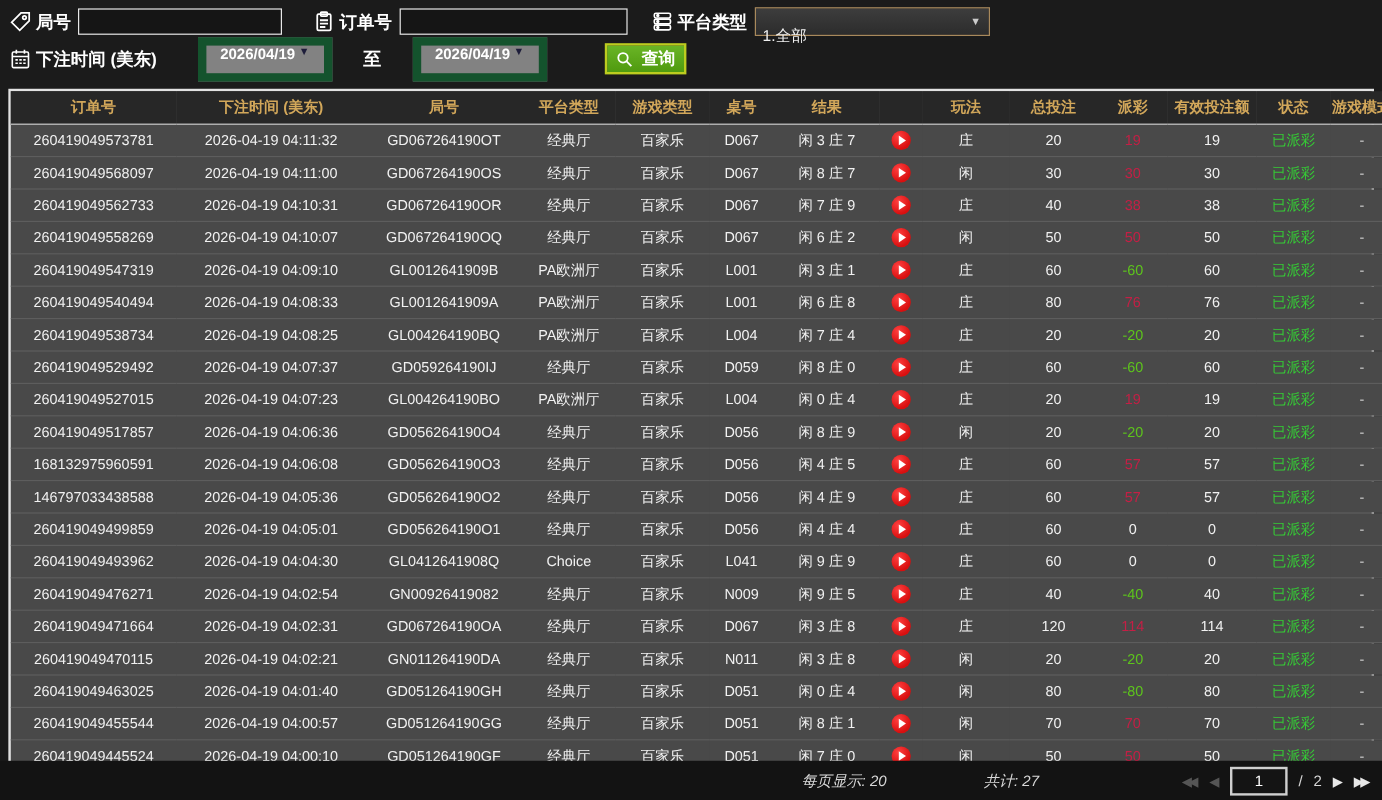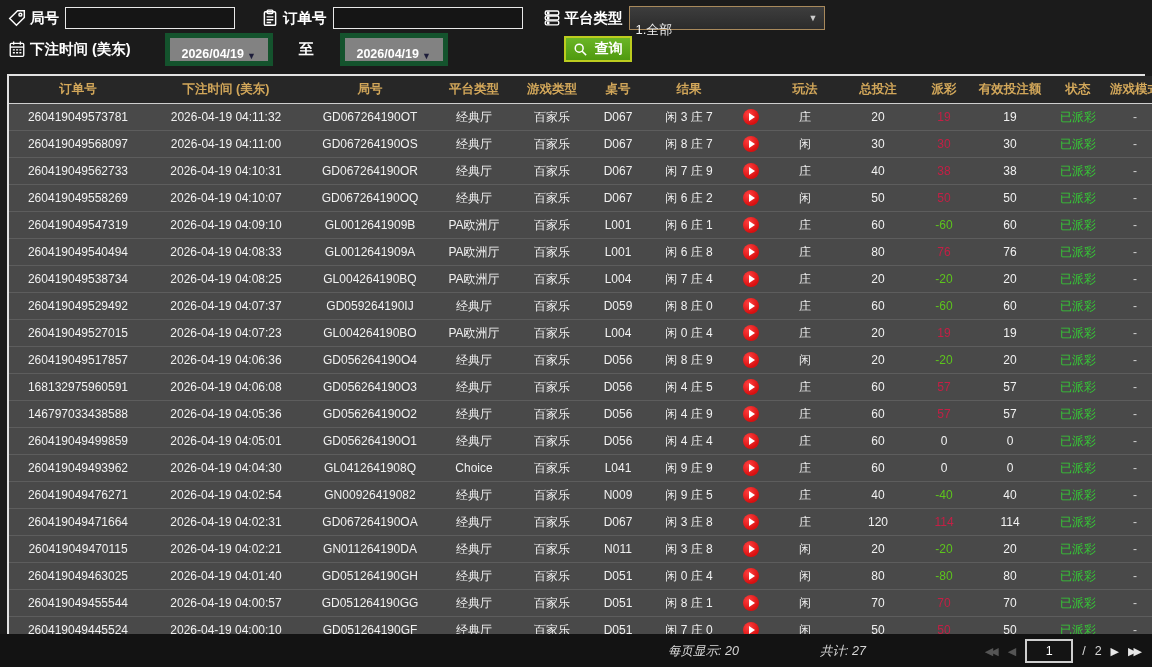--- a/index.html
+++ b/index.html
@@ -25,29 +25,29 @@
   .gap1{margin-left:26px;}
   .gap2{margin-left:20px;}
   .select{
     width:182px;height:22px;display:flex;align-items:center;
     background:linear-gradient(#3d3d3d,#2c2c2c);
     border:1px solid #a8895c;padding:0 6px;cursor:pointer;
   }
   .select .sel-val{color:#f0f0f0;font-size:13px;flex:1;text-align:left;margin-top:24px;}
   .select .caret{color:#cccccc;font-size:9px;}
   .datebox{
-    width:98px;height:23px;display:flex;align-items:flex-end;justify-content:center;
-    background:#828282;border:5px solid #14532d;cursor:pointer;margin-left:0;
+    width:98px;height:23px;display:flex;align-items:flex-start;justify-content:center;
+    background:#828282;border:7px solid #14532d;cursor:pointer;margin-left:0;
   }
   .datebox .dval{color:#ffffff;font-size:12.5px;font-weight:bold;}
   .datebox .dcaret{color:#1d1d3a;font-size:9px;margin-left:3px;}
   .date-gap{margin-left:28px;}
   .to-label{margin:0 26px;color:#fff;font-size:15px;font-weight:bold;}
   .search-btn{
-    margin-left:116px;height:26px;min-width:62px;display:flex;align-items:center;justify-content:center;
+    margin-left:48px;height:26px;min-width:62px;display:flex;align-items:center;justify-content:center;
     background:linear-gradient(#6ab526,#4f9a0f);border:2px solid #bccc1f;
     color:#ffffff;font-size:14px;font-weight:bold;cursor:pointer;padding:0 7px;gap:3px;
     font-family:inherit;
   }
   
   .table-wrap{
     position:absolute;left:7px;right:7px;top:74px;
     border:2px solid #e2e2e2;background:#494949;
   }
   table{width:100%;border-collapse:collapse;table-layout:fixed;}
@@ -284,21 +284,21 @@
           <td class="status-paid">已派彩</td>
           <td class="mode">-</td>
         </tr>
         <tr>
           <td>260419049547319</td>
           <td>2026-04-19 04:09:10</td>
           <td>GL0012641909B</td>
           <td>PA欧洲厅</td>
           <td>百家乐</td>
           <td>L001</td>
-          <td>闲 6 庄 1</td>
+          <td>闲 3 庄 1</td>
           <td><span class="play-btn">
               <i></i>
             </span></td>
           <td>庄</td>
           <td>60</td>
           <td class="payout-neg">-60</td>
           <td>60</td>
           <td class="status-paid">已派彩</td>
           <td class="mode">-</td>
         </tr>

